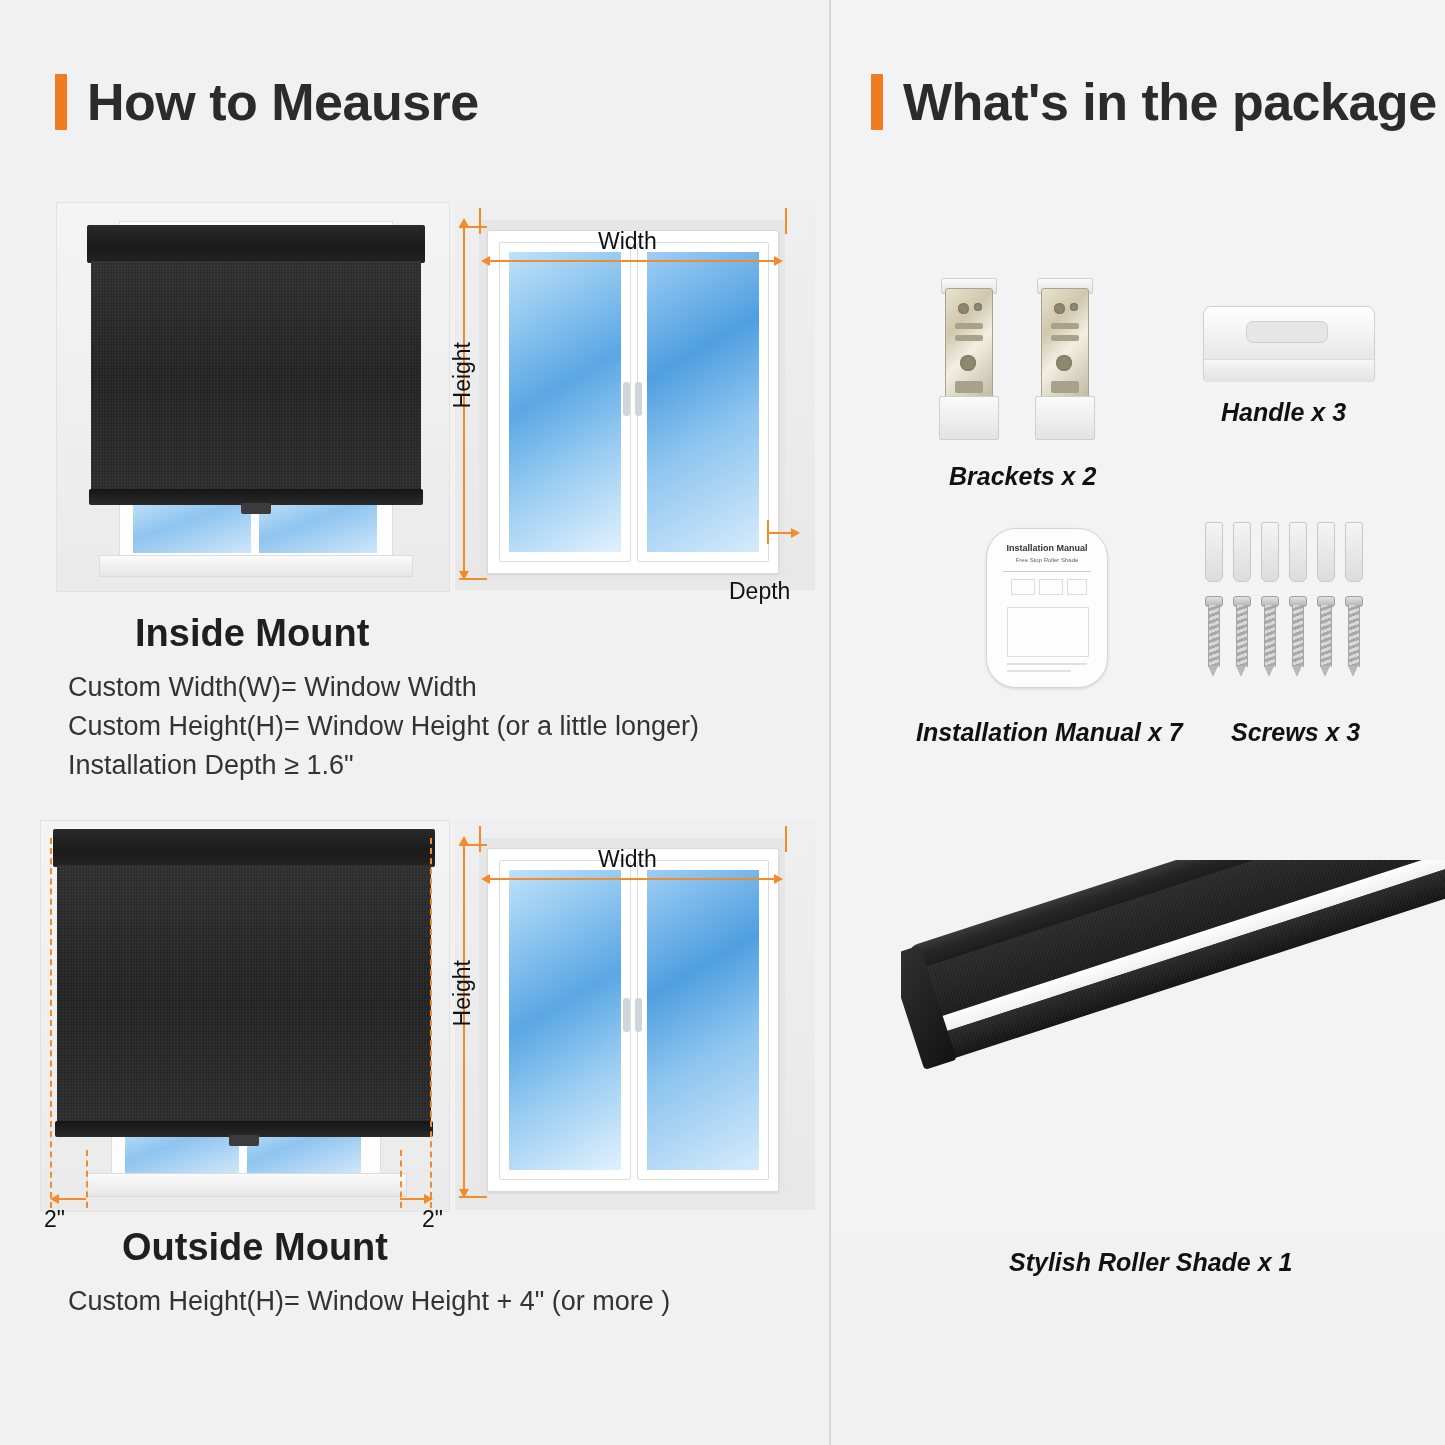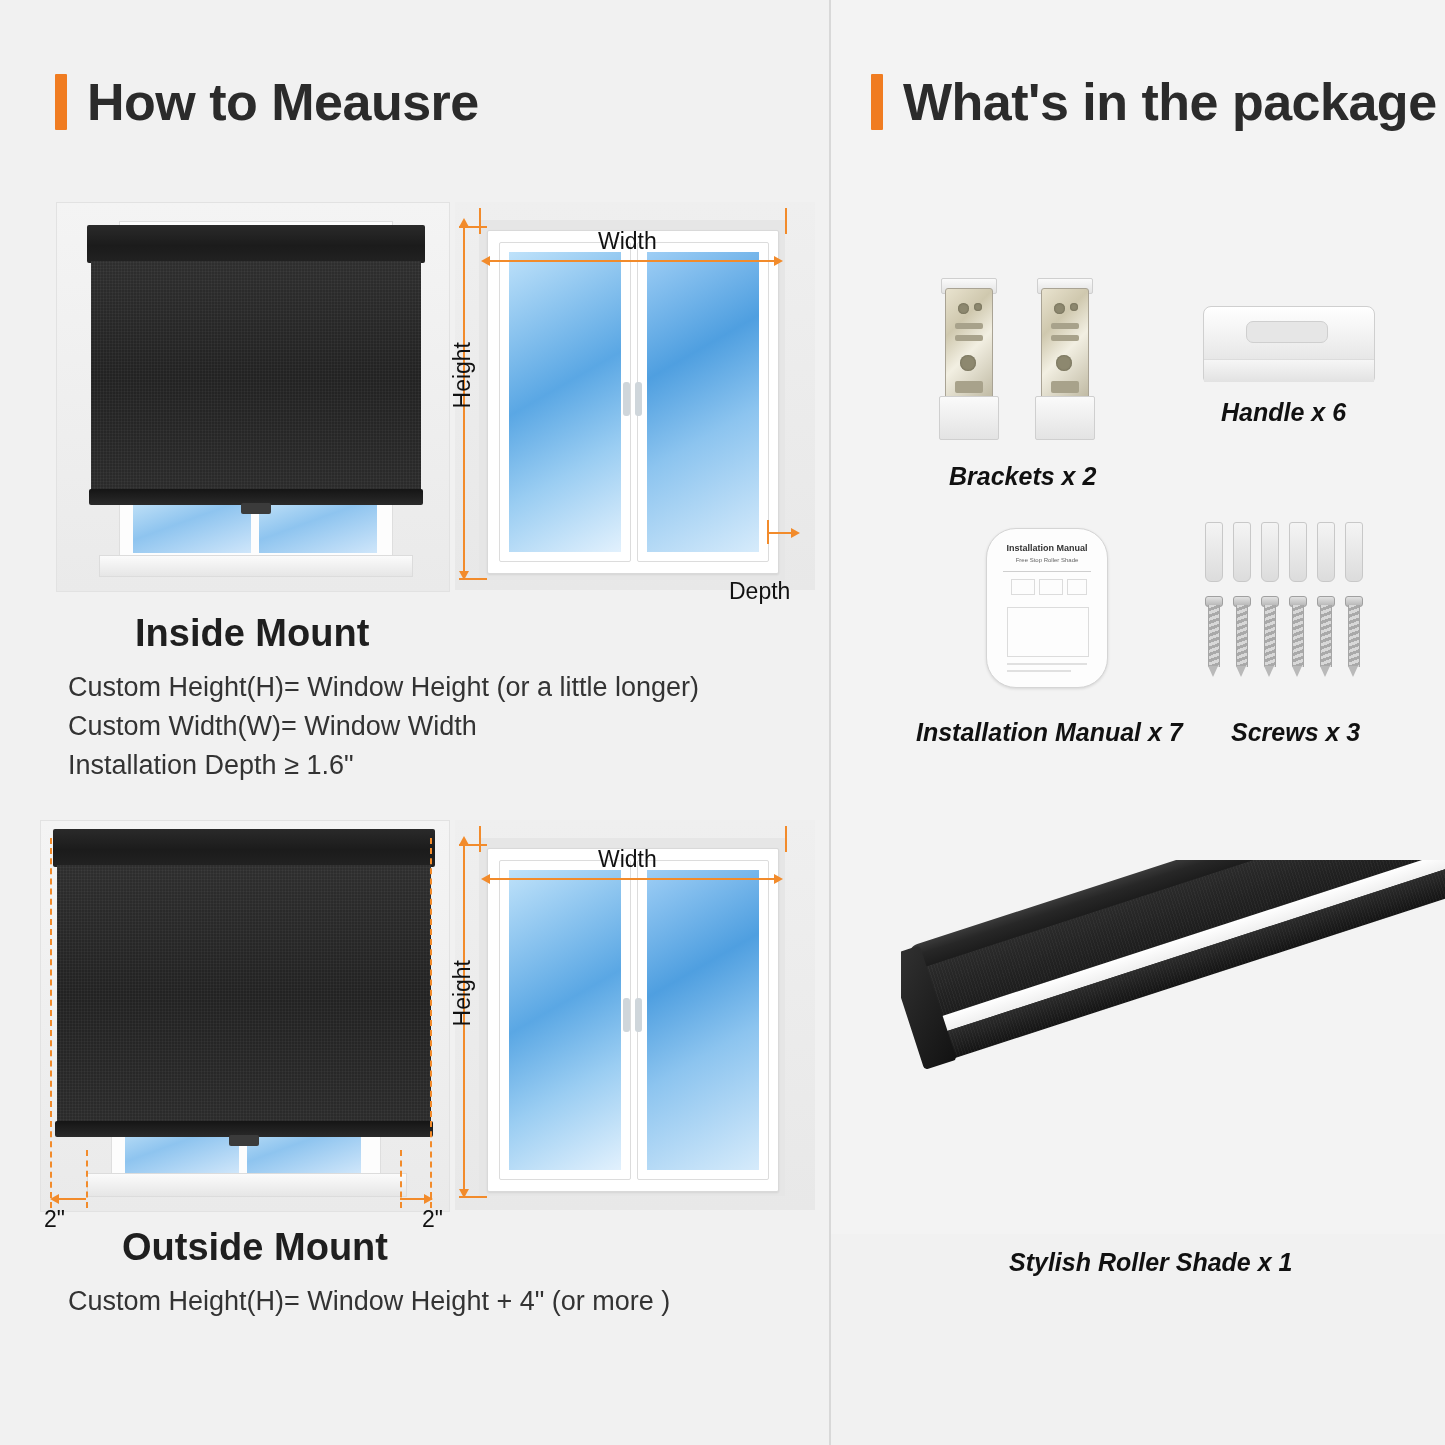--- a/index.html
+++ b/index.html
@@ -149,22 +149,22 @@
       <div class="dim-label vert" style="left:-6px;top:140px;">Height</div>
 
       <div class="arrow-h" style="left:312px;top:330px;width:30px;"></div>
       <div class="ah-right" style="left:336px;top:326px;"></div>
       <div class="tick-v" style="left:312px;top:318px;height:24px;"></div>
       <div class="dim-label" style="left:274px;top:376px;">Depth</div>
     </div>
 
     <div class="mount-title" style="left:135px;top:612px;">Inside Mount</div>
     <div class="mount-lines" style="left:68px;top:670px;">
+      <div>Custom Width(W)= Window Width</div>
       <div>Custom Height(H)= Window Height (or a little longer)</div>
-      <div>Custom Width(W)= Window Width</div>
       <div>Installation Depth ≥ 1.6"</div>
     </div>
 
     <div class="photo" style="left:40px;top:820px;width:408px;height:390px;">
       <div class="ph-wall"></div>
       <div class="ph-frame" style="left:70px;top:22px;width:268px;height:348px;"></div>
       <div class="ph-glass" style="left:84px;top:306px;width:114px;height:46px;"></div>
       <div class="ph-glass" style="left:206px;top:306px;width:114px;height:46px;"></div>
       <div class="ph-sill" style="left:46px;top:352px;width:318px;height:22px;"></div>
       <div class="ph-valance" style="left:12px;top:8px;width:382px;height:38px;"></div>
@@ -251,21 +251,21 @@
         <div class="br-slot" style="left:9px;top:92px;width:28px;height:12px;"></div>
       </div>
       <div class="br-base" style="left:100px;top:126px;width:58px;height:42px;"></div>
     </div>
     <div class="pkg-caption" style="left:118px;top:462px;">Brackets x 2</div>
 
     <div class="handle-item" style="left:372px;top:306px;width:170px;height:74px;">
       <div class="handle-slot" style="left:42px;top:14px;width:80px;height:20px;"></div>
       <div style="position:absolute;left:0;top:52px;width:100%;height:22px;background:linear-gradient(180deg,#f6f6f6,#e2e2e2);border-top:1px solid #dcdcdc;"></div>
     </div>
-    <div class="pkg-caption" style="left:390px;top:398px;">Handle x 6</div>
+    <div class="pkg-caption" style="left:390px;top:398px;">Handle x 3</div>
 
     <div class="manual" style="left:155px;top:528px;width:120px;height:158px;border-radius:30px;">
       <div class="m-title" style="top:14px;">Installation Manual</div>
       <div class="m-sub" style="top:28px;">Free Stop Roller Shade</div>
       <div class="m-line" style="left:16px;top:42px;width:88px;height:1px;background:#cfcfcf;"></div>
       <div class="m-box" style="left:24px;top:50px;width:22px;height:14px;"></div>
       <div class="m-box" style="left:52px;top:50px;width:22px;height:14px;"></div>
       <div class="m-box" style="left:80px;top:50px;width:18px;height:14px;"></div>
       <div class="m-box" style="left:20px;top:78px;width:80px;height:48px;"></div>
       <div class="m-line" style="left:20px;top:134px;width:80px;height:2px;"></div>

